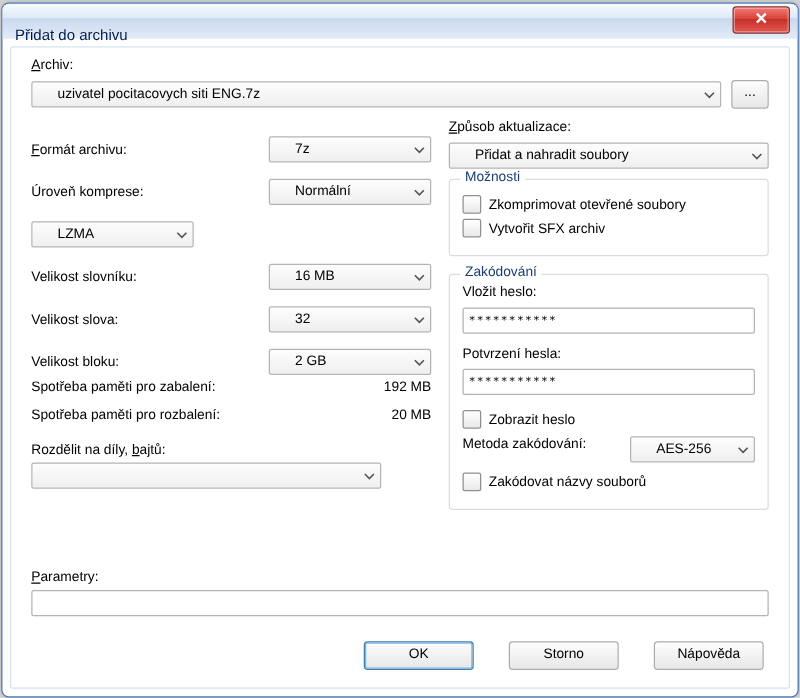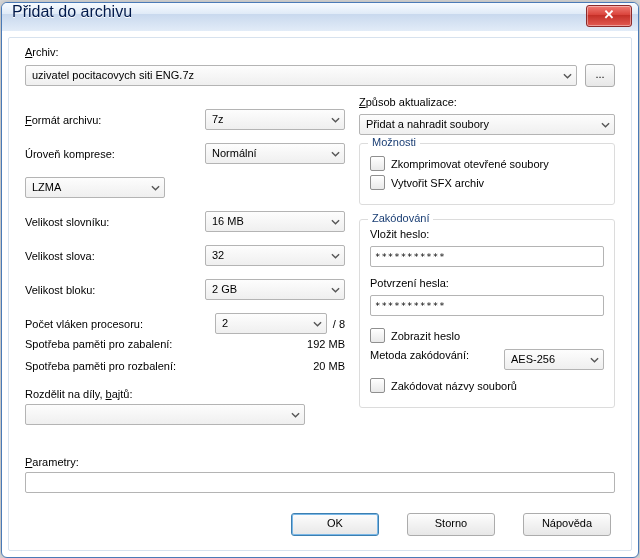--- a/index.html
+++ b/index.html
@@ -1,40 +1,40 @@
 <!DOCTYPE html>
 <html><head>
 <meta charset="utf-8">
 <style>
   html,body{margin:0;padding:0;font-family:"Segoe UI",Tahoma,sans-serif;font-size:11px;color:#000;background:#d8d8d8;}
   .window{width:636px;height:554px;margin:2px auto;background:#fff;border:1px solid #4a7ab7;border-radius:6px;box-shadow:0 0 6px rgba(0,0,0,.2);overflow:hidden;position:relative;}
   .titlebar{position:relative;height:28px;background:linear-gradient(#f7fbff,#dfeaf7 40%,#c9d9ee 41%,#e2ecf8);border-top-left-radius:5px;border-top-right-radius:5px;}
-  .titlebar .title{position:absolute;left:10px;top:0;font-size:16px;color:#00194b;text-shadow:0 1px 0 #fff;}
+  .titlebar .title{position:absolute;left:10px;top:18px;font-size:12px;color:#00194b;text-shadow:0 1px 0 #fff;}
   .close-btn{position:absolute;right:6px;top:2px;width:44px;height:20px;border:1px solid #8b2a2a;border-radius:3px;background:linear-gradient(#f07c74,#d9423a 45%,#c42f27 46%,#e25a52);color:#fff;font-weight:bold;text-align:center;line-height:18px;font-size:13px;box-shadow:inset 0 0 0 1px rgba(255,255,255,.4);}
   .client{position:absolute;left:6px;right:6px;top:34px;bottom:6px;border:1px solid #d7e2ee;border-radius:2px;background:#fff;}
   .body{position:absolute;inset:8px;}
   .lbl{display:block;color:#000;}
   .underline-letter{text-decoration:underline;}
   .row{display:flex;align-items:flex-start;}
-  .combo, .txt{height:21px;box-sizing:border-box;border:1px solid #b4b4b4;border-radius:2px;background:linear-gradient(#fdfdfd,#efefef);padding:0 20px 0 6px;position:relative;font-size:11px;line-height:19px;}
+  .combo, .txt{height:21px;box-sizing:border-box;border:1px solid #b4b4b4;border-radius:2px;background:linear-gradient(#fdfdfd,#efefef);padding:0 20px 0 20px;position:relative;font-size:11px;line-height:19px;}
   .txt{background:#fff;padding:0 4px;}
   .combo .arrow{position:absolute;right:4px;top:50%;transform:translateY(-50%);width:9px;height:9px;}
   .arrow svg{display:block;}
   .btn{height:21px;min-width:26px;border:1px solid #acacac;border-radius:3px;background:linear-gradient(#fdfdfd,#e7e7e7);text-align:center;line-height:19px;font-size:11px;}
   .btn-wide{width:86px;}
   .btn-default{border-color:#3c7fb1;box-shadow:0 0 0 1px #79b7e7 inset;}
   .group{border:1px solid #dcdcdc;border-radius:3px;padding:8px 10px 10px 10px;position:relative;margin-top:8px;}
   .group>.legend{position:absolute;top:-8px;left:8px;background:#fff;padding:0 4px;color:#1a3e74;}
   .chk{display:flex;align-items:center;gap:6px;margin:4px 0;}
   .chk .box{width:13px;height:13px;border:1px solid #8f8f8f;border-radius:2px;background:linear-gradient(#fff,#e9e9e9);}
   .left-col{position:absolute;left:8px;top:0;width:320px;}
   .right-col{position:absolute;left:342px;right:8px;top:50px;}
   .pair{display:flex;align-items:center;justify-content:space-between;margin-top:13px;}
   .pair .lbl{width:170px;}
-  .pair .combo{width:140px;}
+  .pair .combo{width:130px;}
   .value-right{text-align:right;width:130px;}
   .footer{position:absolute;left:0;right:0;bottom:6px;display:flex;justify-content:flex-end;gap:28px;padding-right:12px;}
   .archive-row{display:flex;align-items:center;gap:8px;margin-top:2px;}
   .archive-row .combo{flex:1;}
   .small-gap{margin-top:6px;}
   .param-input{width:100%;margin-top:4px;}
   .split-combo{width:280px;margin-top:4px;}
   .pw{letter-spacing:1px;font-family:monospace;font-size:9px;}
   .threads-wrap{display:flex;align-items:center;gap:6px;width:130px;}
   .threads-wrap .combo{flex:1;}
@@ -109,31 +109,20 @@
               </span></div>
         </div>
         <div class="pair">
           <span class="lbl">Velikost bloku:</span>
           <div class="combo"><span>2 GB</span><span class="arrow">
                 <svg viewBox="0 0 10 10">
                   <path d="M1 3 L5 7 L9 3" fill="none" stroke="#555" stroke-width="1.5"></path>
                 </svg>
               </span></div>
         </div>
-        <div class="pair">
-          <span class="lbl">Počet vláken procesoru:</span>
-          <div class="threads-wrap">
-            <div class="combo"><span>2</span><span class="arrow">
-                  <svg viewBox="0 0 10 10">
-                    <path d="M1 3 L5 7 L9 3" fill="none" stroke="#555" stroke-width="1.5"></path>
-                  </svg>
-                </span></div>
-            <span>/ 8</span>
-          </div>
-        </div>
 
         <div class="pair" style="margin-top:4px;">
           <span class="lbl" style="width:210px;">Spotřeba paměti pro zabalení:</span>
           <span class="value-right">192 MB</span>
         </div>
         <div class="pair" style="margin-top:10px;">
           <span class="lbl" style="width:210px;">Spotřeba paměti pro rozbalení:</span>
           <span class="value-right">20 MB</span>
         </div>
 

